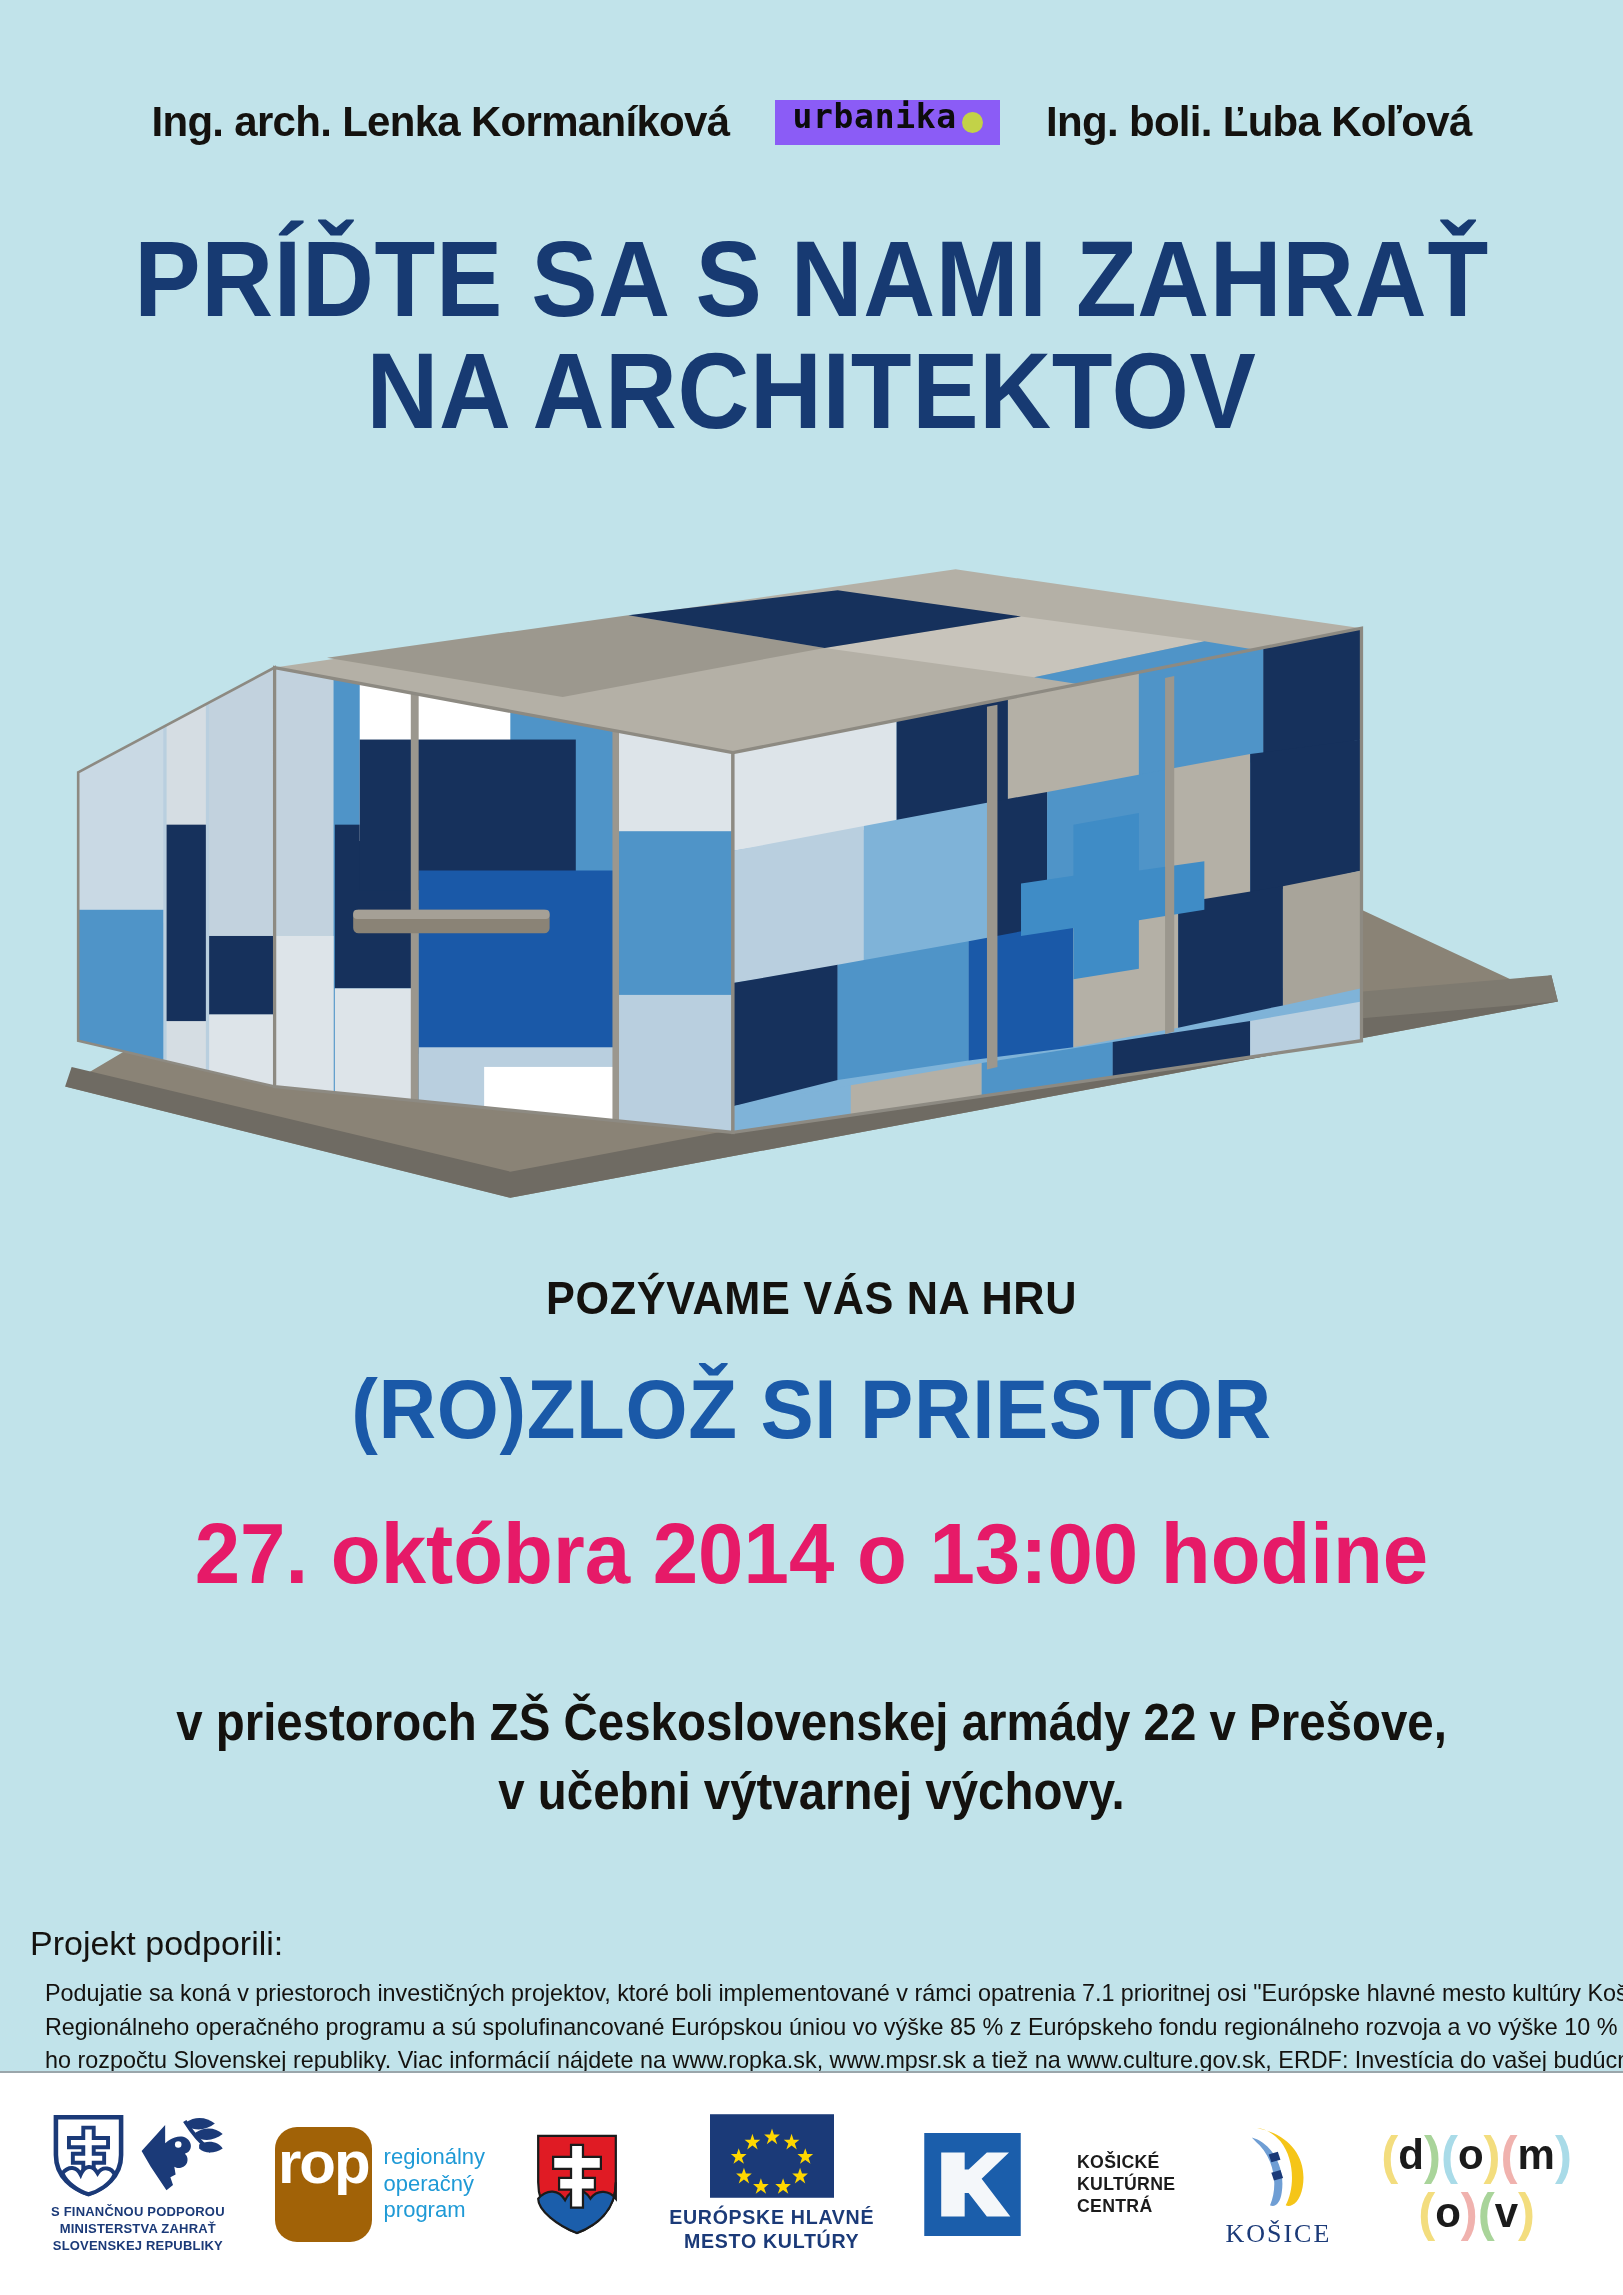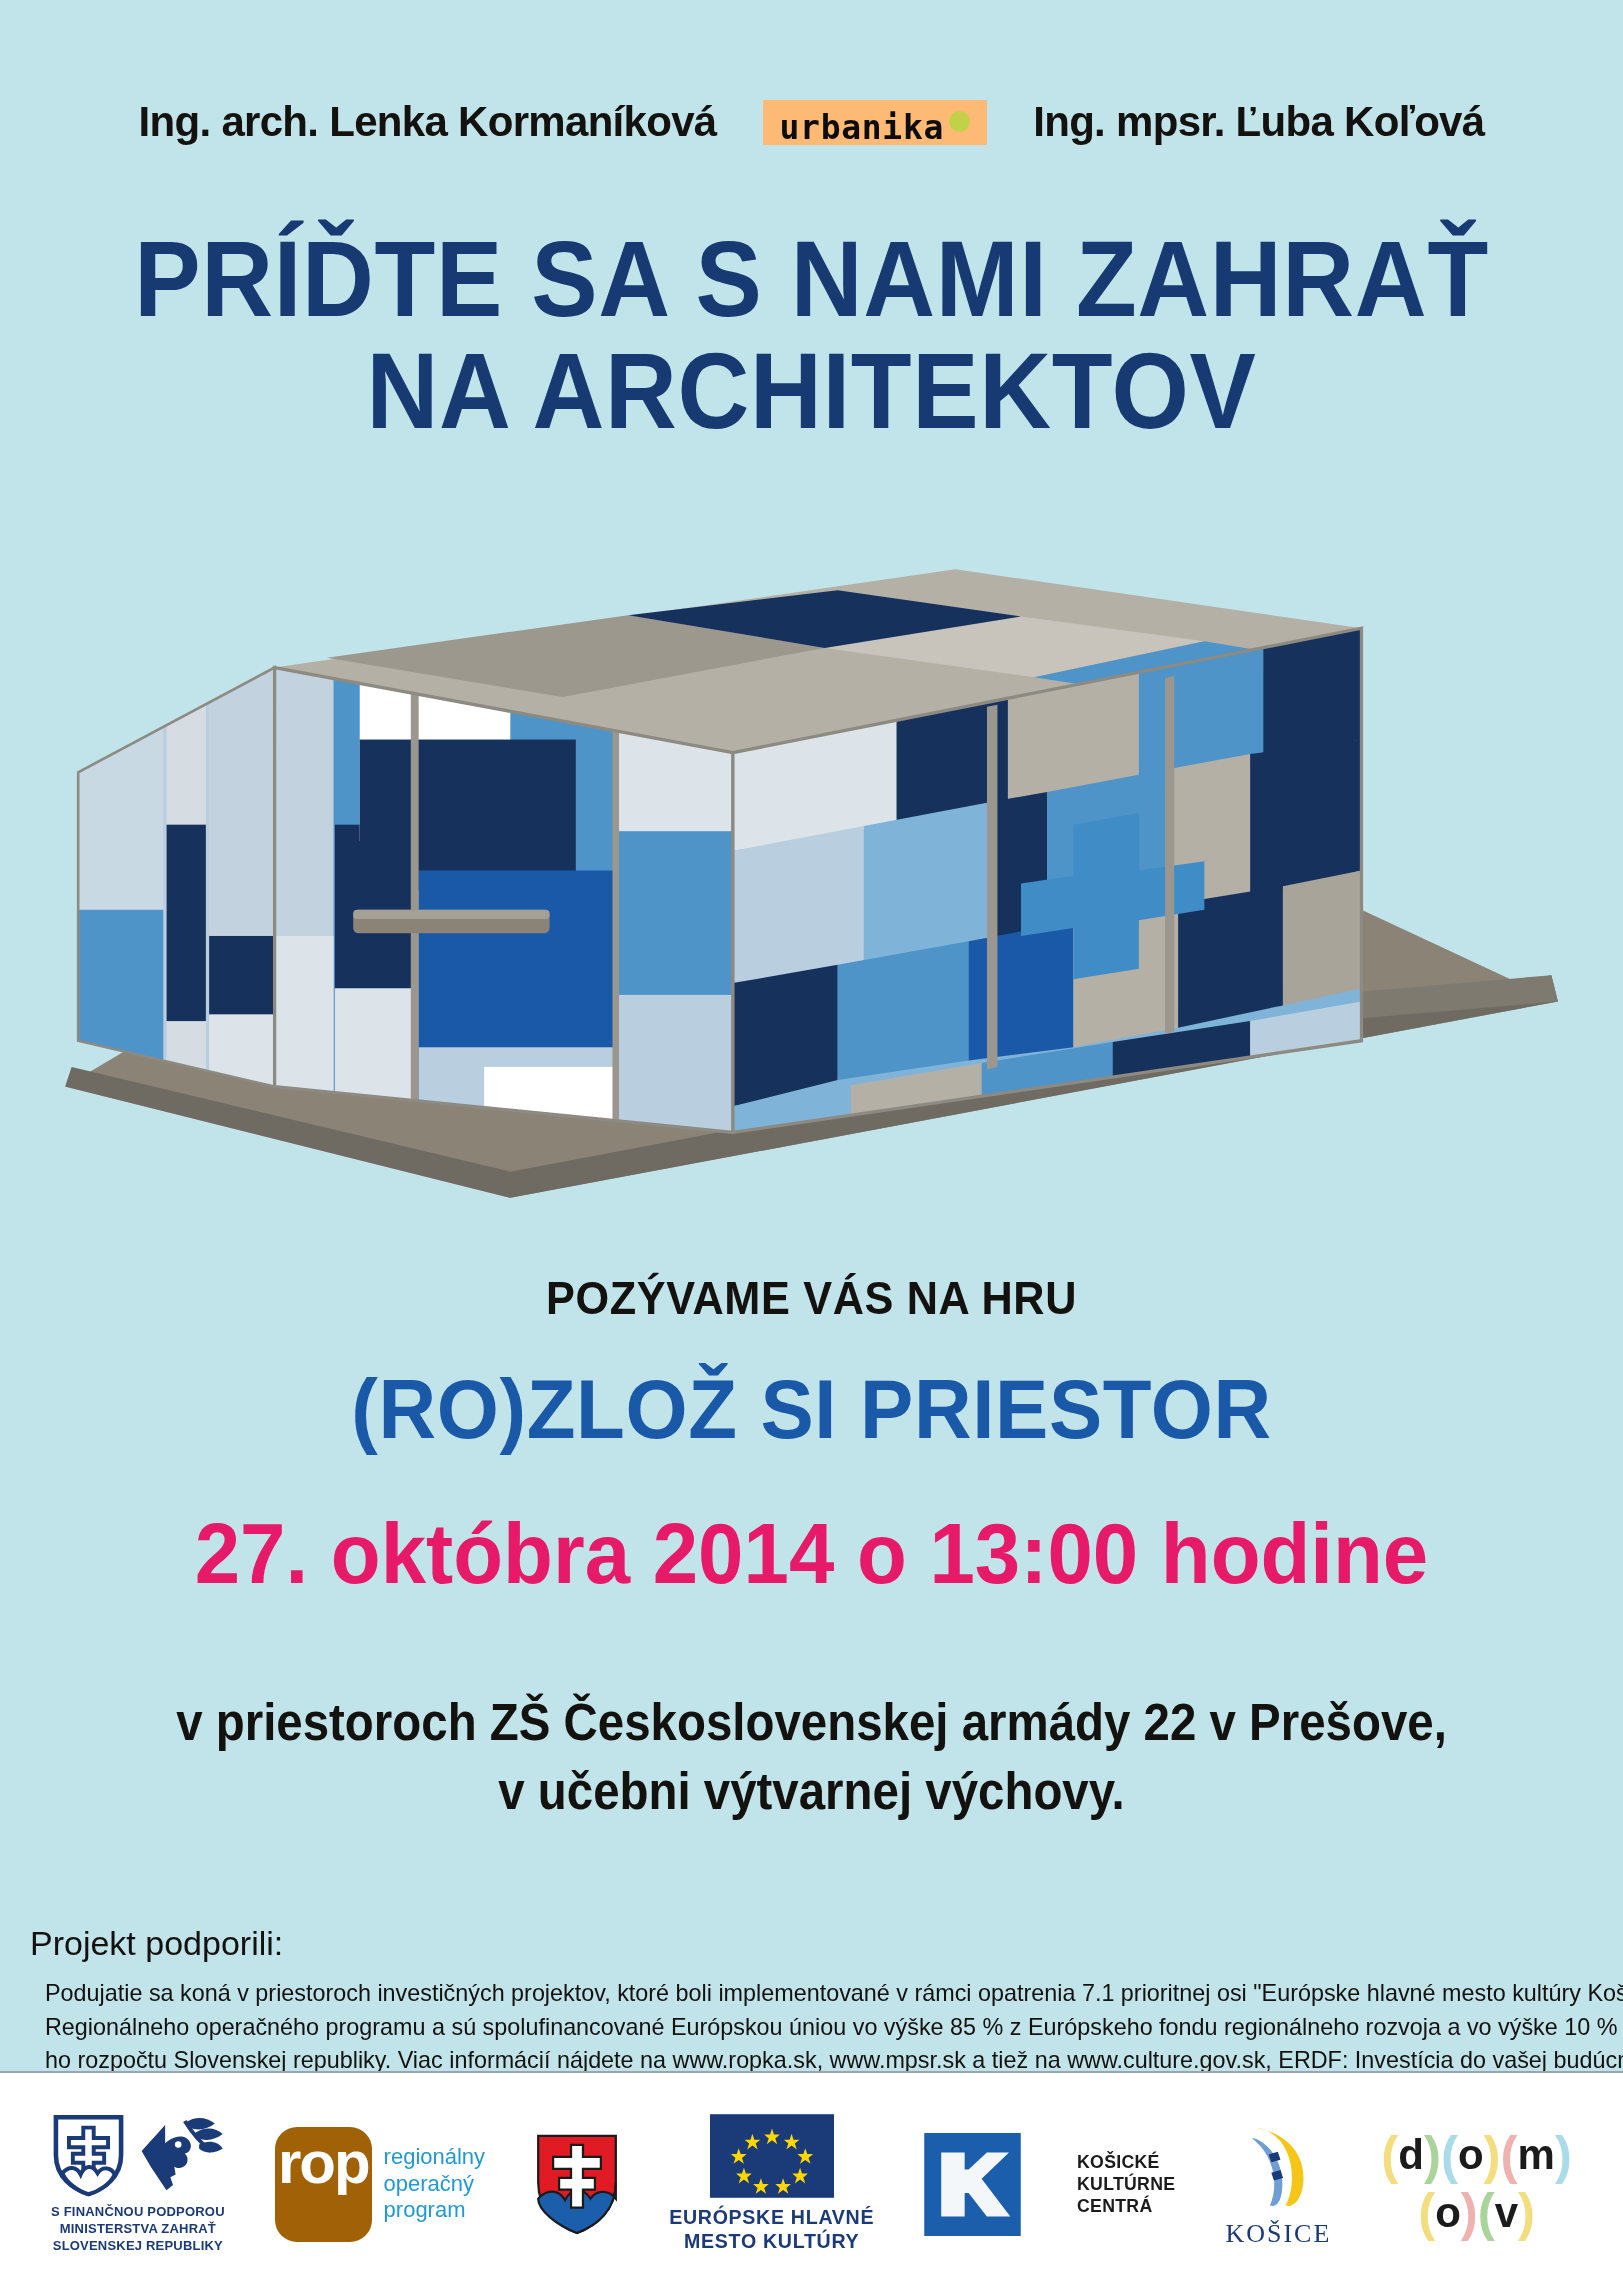--- a/index.html
+++ b/index.html
@@ -15,21 +15,21 @@
   
   .header-row{
     position:absolute;left:0;top:150;top:98px;width:1623px;
     display:flex;align-items:center;justify-content:center;gap:46px;
   }
   .author{
     font-size:42px;font-weight:bold;color:#14120f;letter-spacing:-0.7px;
     white-space:nowrap;font-family:"Liberation Sans", sans-serif;
   }
   .urbanika-logo{
-    background:#fdba74;padding:11.8px 17px;display:flex;align-items:flex-start;gap:5.2px;
+    background:#8b5cf6;padding:11.8px 17px;display:flex;align-items:flex-end;gap:5.2px;
     min-width:216px;justify-content:center;height:45px;box-sizing:border-box;
   }
   .urbanika-word{
     font-size:33px;font-weight:bold;color:#0c0c0c;letter-spacing:0.7px;
     font-family:"DejaVu Sans Mono", monospace;line-height:1;
   }
   .urbanika-dot{width:21px;height:21px;border-radius:50%;background:#c2d248;flex:0 0 auto;}
 
   
   .title-block{
@@ -103,21 +103,21 @@
 <div class="poster" style="background: rgb(193, 227, 234);">
 
   <div class="header-row">
     <span class="author">Ing. arch. Lenka Kormaníková</span>
 
     <span class="urbanika-logo">
       <span class="urbanika-word">urbanika</span>
       <span class="urbanika-dot"></span>
     </span>
 
-    <span class="author">Ing. mpsr. Ľuba Koľová</span>
+    <span class="author">Ing. boli. Ľuba Koľová</span>
   </div>
 
   <div class="title-block">
     <div class="title-line">PRÍĎTE SA S NAMI ZAHRAŤ</div>
     <div class="title-line">NA ARCHITEKTOV</div>
   </div>
 
   <div class="model-wrap">
     <svg width="1519" height="655" viewBox="0 0 2320 1000">
       <defs>

